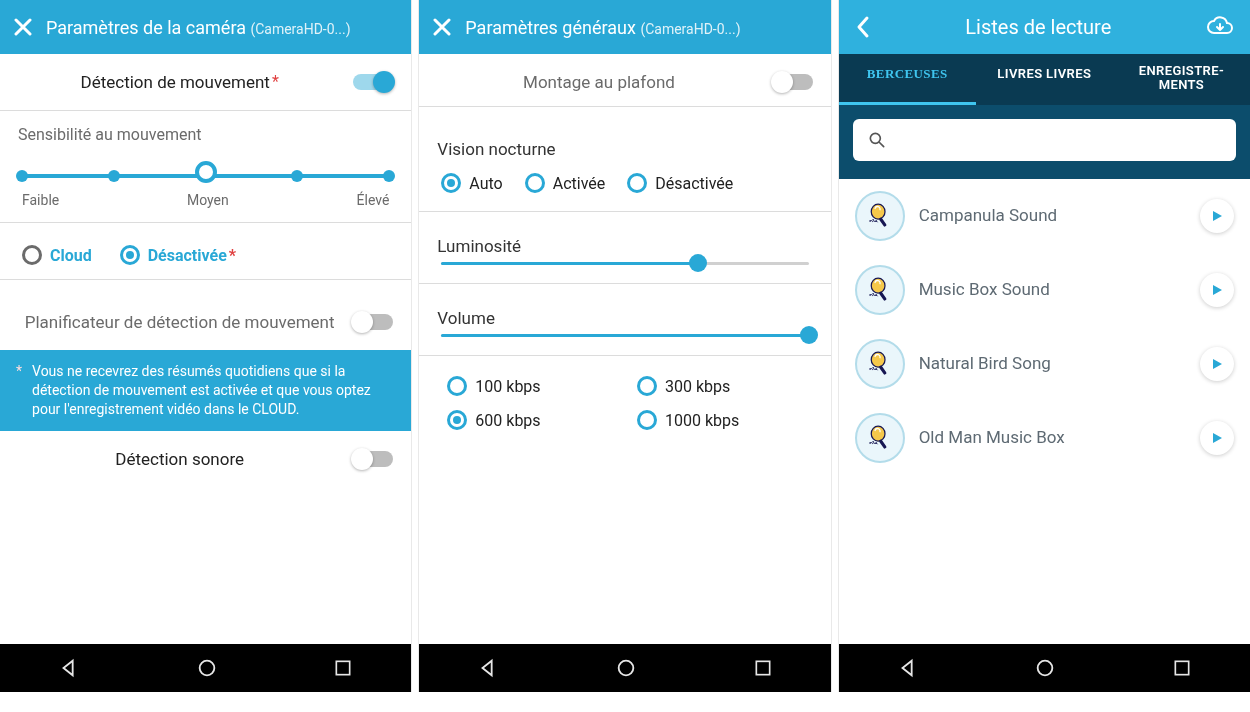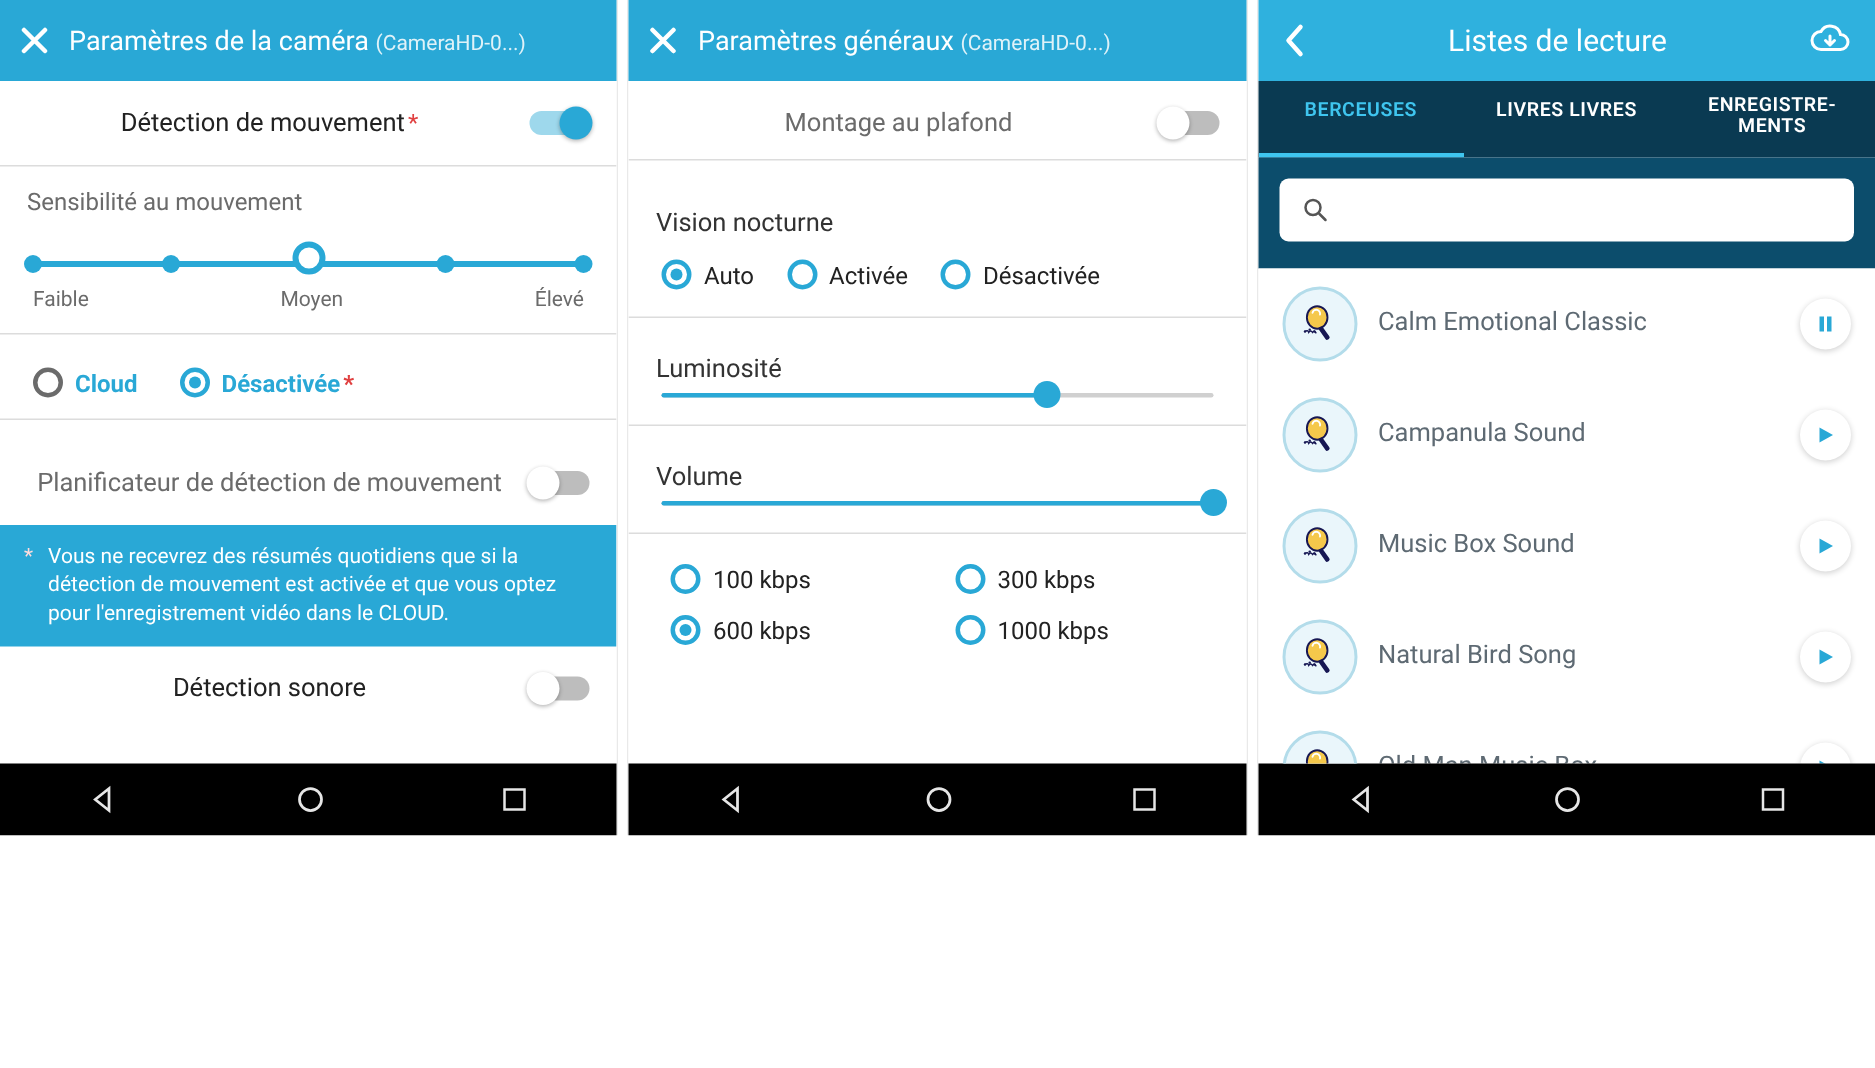--- a/index.html
+++ b/index.html
@@ -11,21 +11,21 @@
     --light:#f5f5f5;
     --divider:#dcdcdc;
     --switch-off:#bdbdbd;
     --switch-on-track:#9ed8ec;
     --switch-on-knob:#29a8d6;
     --play-bg:#ffffff;
     --maraca-yellow:#f5c84b;
     --maraca-handle:#171753;
   }
   html,body{margin:0;padding:0;font-family:Roboto,Arial,sans-serif;background:#ffffff;}
-  .stage{width:1250px;height:557px;display:flex;gap:6px;background:#ffffff;}
+  .stage{width:1250px;height:692px;display:flex;gap:6px;background:#ffffff;}
   .phone{flex:1;min-width:0;display:flex;flex-direction:column;background:#fff;border-left:1px solid #e9e9e9;border-right:1px solid #e9e9e9;}
   .phone:first-child{border-left:none;}
   .phone:last-child{border-right:none;}
   .appbar{height:54px;background:var(--cyan);color:#fff;display:flex;align-items:center;padding:0 14px;font-size:18px;gap:14px;}
   .appbar .title{flex:1;white-space:nowrap;overflow:hidden;text-overflow:ellipsis;}
   .appbar .subtitle{font-size:14px;opacity:.85;}
   .content{flex:1;overflow:hidden;background:#fff;display:flex;flex-direction:column;}
   .navbar{height:48px;background:#000;display:flex;align-items:center;justify-content:space-around;color:#fff;}
   .nav-icon{opacity:.9;}
   .row{padding:18px 18px;display:flex;align-items:center;gap:12px;border-bottom:1px solid var(--divider);}
@@ -59,21 +59,21 @@
   .slider-wrap{padding:0 22px 18px;}
   .slider-track{height:3px;background:#d0d0d0;position:relative;border-radius:2px;}
   .slider-fill{position:absolute;left:0;top:0;bottom:0;background:var(--cyan);border-radius:2px;}
   .slider-knob{width:18px;height:18px;border-radius:50%;background:var(--cyan);position:absolute;top:-8px;transform:translateX(-50%);}
   
   .bitrate-grid{display:grid;grid-template-columns:1fr 1fr;gap:14px 24px;padding:6px 28px 18px;}
   
   .appbar3{height:54px;background:#2fb1de;color:#fff;display:flex;align-items:center;justify-content:space-between;padding:0 16px;font-size:20px;}
   .tabs{background:var(--teal);display:flex;color:#fff;}
   .tab{flex:1;text-align:center;padding:12px 4px;font-size:13px;letter-spacing:.4px;font-weight:600;}
-  .tab.active{color:#3fc5ef;box-shadow:inset 0 -3px 0 #3fc5ef;}
+  .tab.active{color:#3fc5ef;box-shadow:inset 0 -3px 0 #3fc5ef;font-family:Liberation Serif, serif;}
   .search-area{background:var(--teal-mid);padding:14px 14px 18px;}
   .search-box{background:#fff;border-radius:6px;height:42px;display:flex;align-items:center;padding:0 14px;color:#888;}
   .playlist{flex:1;overflow:hidden;}
   .pl-item{display:flex;align-items:center;gap:14px;padding:12px 16px;}
   .pl-icon{width:46px;height:46px;border-radius:50%;background:#eaf6fb;border:2px solid #b3dcea;display:flex;align-items:center;justify-content:center;position:relative;}
   .pl-title{flex:1;font-size:17px;color:#5e6a73;line-height:1.2;}
   .pl-action{width:34px;height:34px;border-radius:50%;background:var(--play-bg);box-shadow:0 1px 4px rgba(0,0,0,.2);display:flex;align-items:center;justify-content:center;font-size:12px;color:var(--cyan);}
   .divider{height:1px;background:var(--divider);margin:4px 0 14px;}
   .spacer{flex:1;}
   svg{display:block;}
@@ -298,40 +298,20 @@
         <span>
           <svg width="20" height="20" viewBox="0 0 24 24">
               <circle cx="10" cy="10" r="6" fill="none" stroke="#555" stroke-width="2"></circle>
               <path d="M15 15 L20 20" stroke="#555" stroke-width="2" stroke-linecap="round"></path>
             </svg>
         </span>
       </div>
     </div>
     <div class="playlist content" id="playlist-container">
 
-    <div class="pl-item">
-          <div class="pl-icon">
-            <svg width="30" height="30" viewBox="0 0 48 48">
-              <ellipse cx="21" cy="17" rx="11" ry="12" fill="#f5c84b" stroke="#171753" stroke-width="2"></ellipse>
-              <path d="M16 12 a4 4 0 0 1 8 2" fill="none" stroke="#fff" stroke-width="2" stroke-linecap="round"></path>
-              <rect x="26" y="26" width="5" height="16" rx="2" transform="rotate(-35 28 34)" fill="#171753"></rect>
-              <path d="M8 32 q3 -2 4 1 q2 -3 4 0 q2 -3 4 1" fill="none" stroke="#171753" stroke-width="1.5"></path>
-              <circle cx="8" cy="32" r="1.3" fill="#171753"></circle>
-              <circle cx="13" cy="30" r="1.3" fill="#171753"></circle>
-              <circle cx="18" cy="32" r="1.3" fill="#171753"></circle>
-            </svg>
-          </div>
-          <div class="pl-title">Calm Emotional Classic</div>
-          <div class="pl-action">
-            <svg width="12" height="12" viewBox="0 0 12 12">
-              <rect x="2" y="1" width="3" height="10" fill="#29a8d6"></rect>
-              <rect x="7" y="1" width="3" height="10" fill="#29a8d6"></rect>
-            </svg>
-          </div>
-        </div>
         <div class="pl-item">
           <div class="pl-icon">
             <svg width="30" height="30" viewBox="0 0 48 48">
               <ellipse cx="21" cy="17" rx="11" ry="12" fill="#f5c84b" stroke="#171753" stroke-width="2"></ellipse>
               <path d="M16 12 a4 4 0 0 1 8 2" fill="none" stroke="#fff" stroke-width="2" stroke-linecap="round"></path>
               <rect x="26" y="26" width="5" height="16" rx="2" transform="rotate(-35 28 34)" fill="#171753"></rect>
               <path d="M8 32 q3 -2 4 1 q2 -3 4 0 q2 -3 4 1" fill="none" stroke="#171753" stroke-width="1.5"></path>
               <circle cx="8" cy="32" r="1.3" fill="#171753"></circle>
               <circle cx="13" cy="30" r="1.3" fill="#171753"></circle>
               <circle cx="18" cy="32" r="1.3" fill="#171753"></circle>

